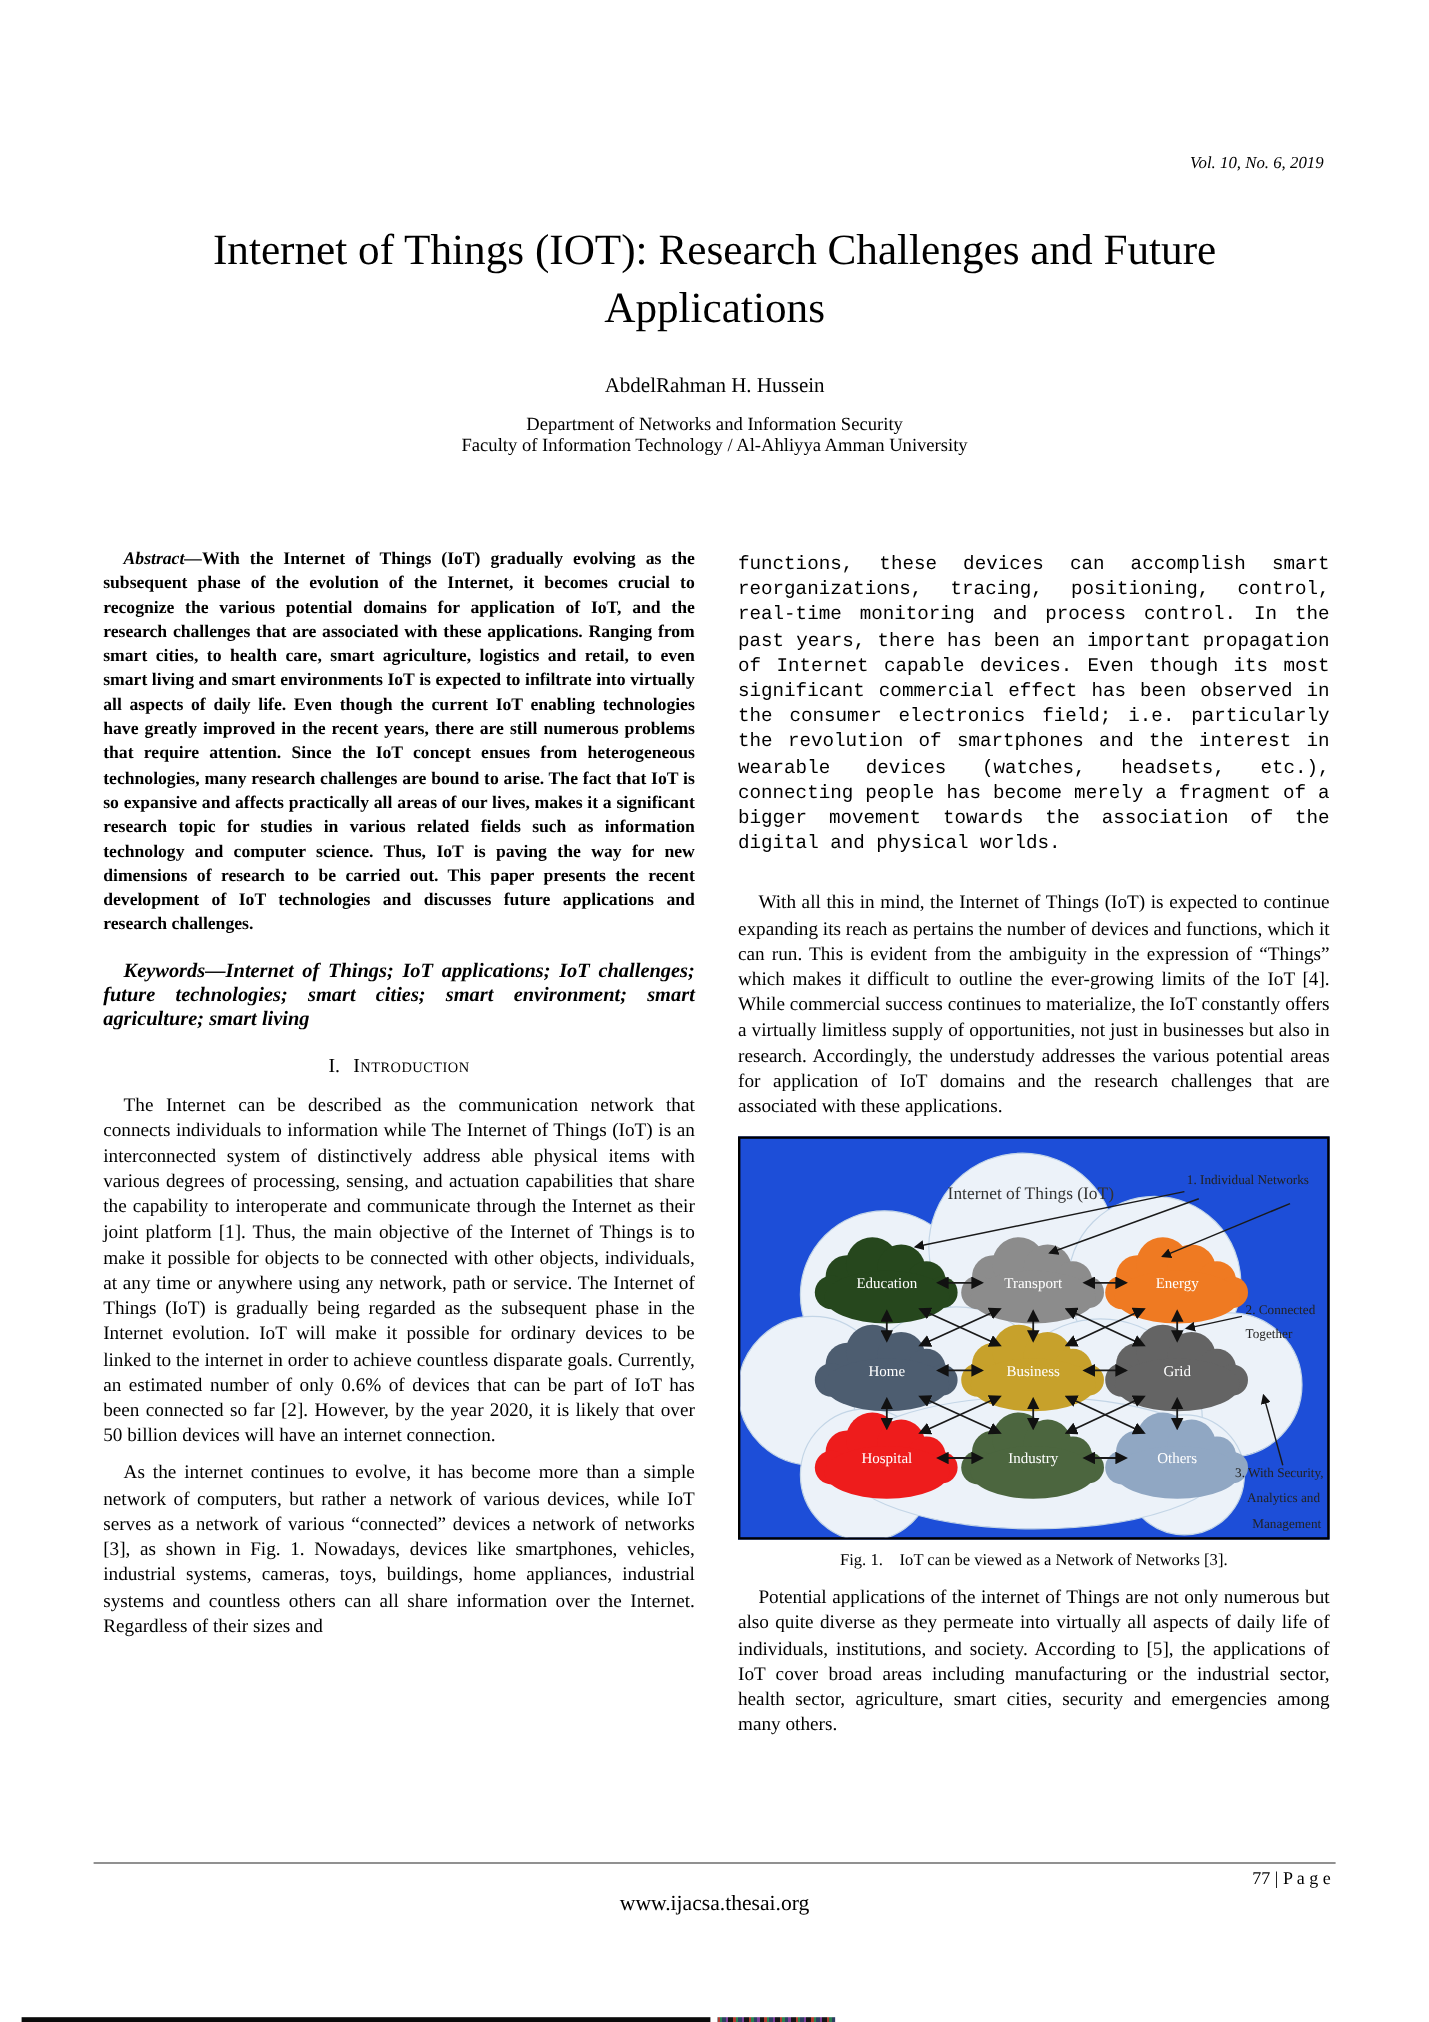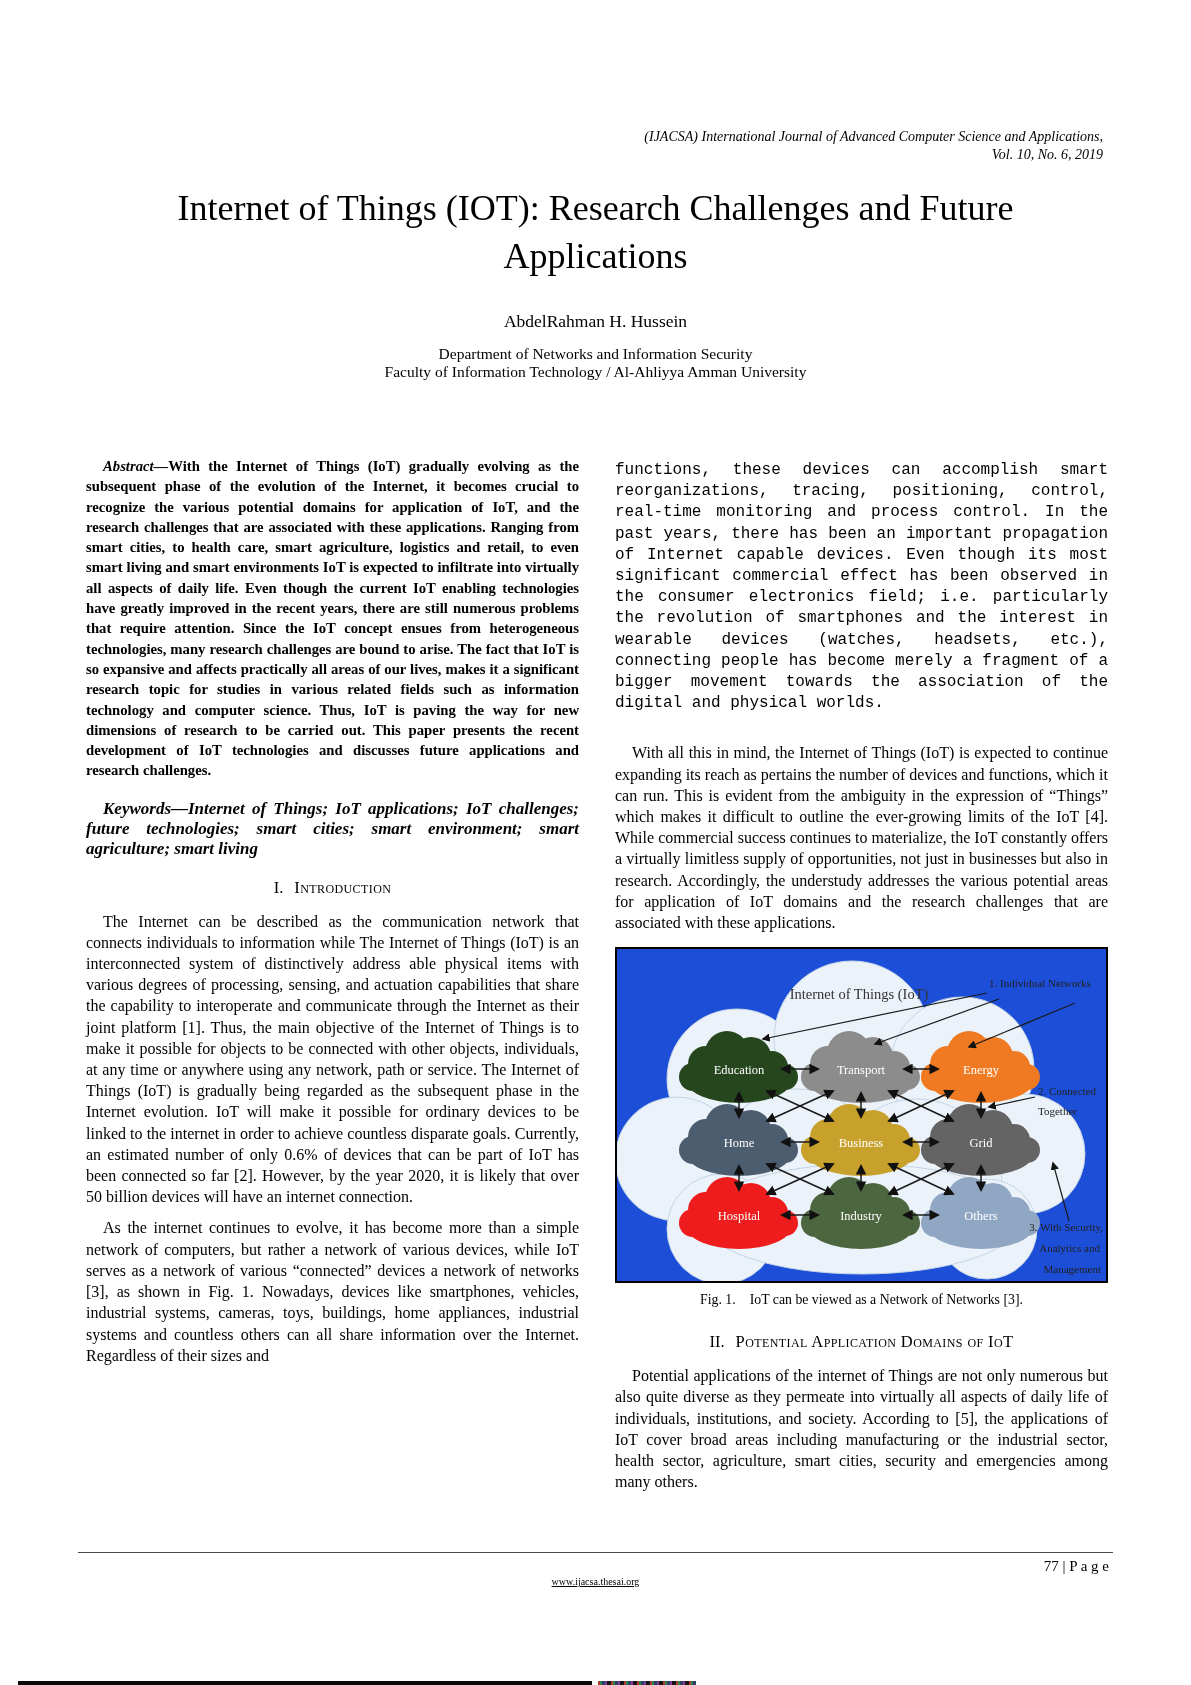--- a/index.html
+++ b/index.html
@@ -48,35 +48,34 @@
     text-anchor:middle; }
   .ctitle { font-family:"Liberation Serif",serif; font-size:14.5px; fill:#333;
     text-anchor:middle; }
   .anno { font-family:"Liberation Serif",serif; font-size:11px; fill:#222; }
   .anno.end { text-anchor:end; }
   
   .foot-rule { position:absolute; left:78px; right:78px; top:1552px;
     border-top:1px solid #4a4a4a; }
   .pagenum { position:absolute; right:82px; top:1558px; font-size:15px; }
   .footurl { position:absolute; left:0; width:100%; top:1576px; text-align:center;
-    font-size:10px;text-decoration:underline; }
+    font-size:18px; }
   
   .edgebar1 { position:absolute; left:18px; top:1681px; width:574px; height:4px;
     background:#0a0a0a; }
   .edgebar2 { position:absolute; left:598px; top:1681px; width:98px; height:4px;
     background:repeating-linear-gradient(90deg,#b03a2e 0 2px,#27824e 2px 4px,
       #2c3e60 4px 7px,#7d3c98 7px 9px,#141414 9px 13px); }
 </style>
 </head>
 <body>
 
 <div class="page">
 
   <div class="jheader">
-    <div>(IJACSA) International Journal of Advanced Computer Science and Applications,</div>
     <div>Vol. 10, No. 6, 2019</div>
   </div>
 
   <h1 class="ptitle">Internet of Things (IOT): Research Challenges and Future Applications</h1>
 
   <div class="byline">
     <div class="aname">AbdelRahman H. Hussein</div>
     <div class="affil">Department of Networks and Information Security</div>
     <div class="affil">Faculty of Information Technology / Al-Ahliyya Amman University</div>
   </div>
@@ -192,21 +191,20 @@
           <g>
             <text class="anno end" x="486" y="282">3. With Security,</text>
             <text class="anno end" x="483" y="303">Analytics and</text>
             <text class="anno end" x="484" y="324">Management</text>
           </g>
         </svg>
       </div>
       <figcaption><span>Fig. 1.</span><span class="capgap">IoT can be viewed as a Network of Networks [3].</span></figcaption>
     </figure>
 
-    <h3 class="sec-head second"><span class="secnum">II.</span><span class="sc">Potential Application Domains of IoT</span></h3>
 
     <p class="b ind mt13">Potential applications of the internet of Things are not only numerous but also quite diverse as they permeate into virtually all aspects of daily life of individuals, institutions, and society. According to [5], the applications of IoT cover broad areas including manufacturing or the industrial sector, health sector, agriculture, smart cities, security and emergencies among many others.</p>
   </div>
 
   <div class="foot-rule"></div>
   <div class="pagenum">77 | P a g e</div>
   <div class="footurl">www.ijacsa.thesai.org</div>
 
   <div class="edgebar1"></div>
   <div class="edgebar2"></div>

